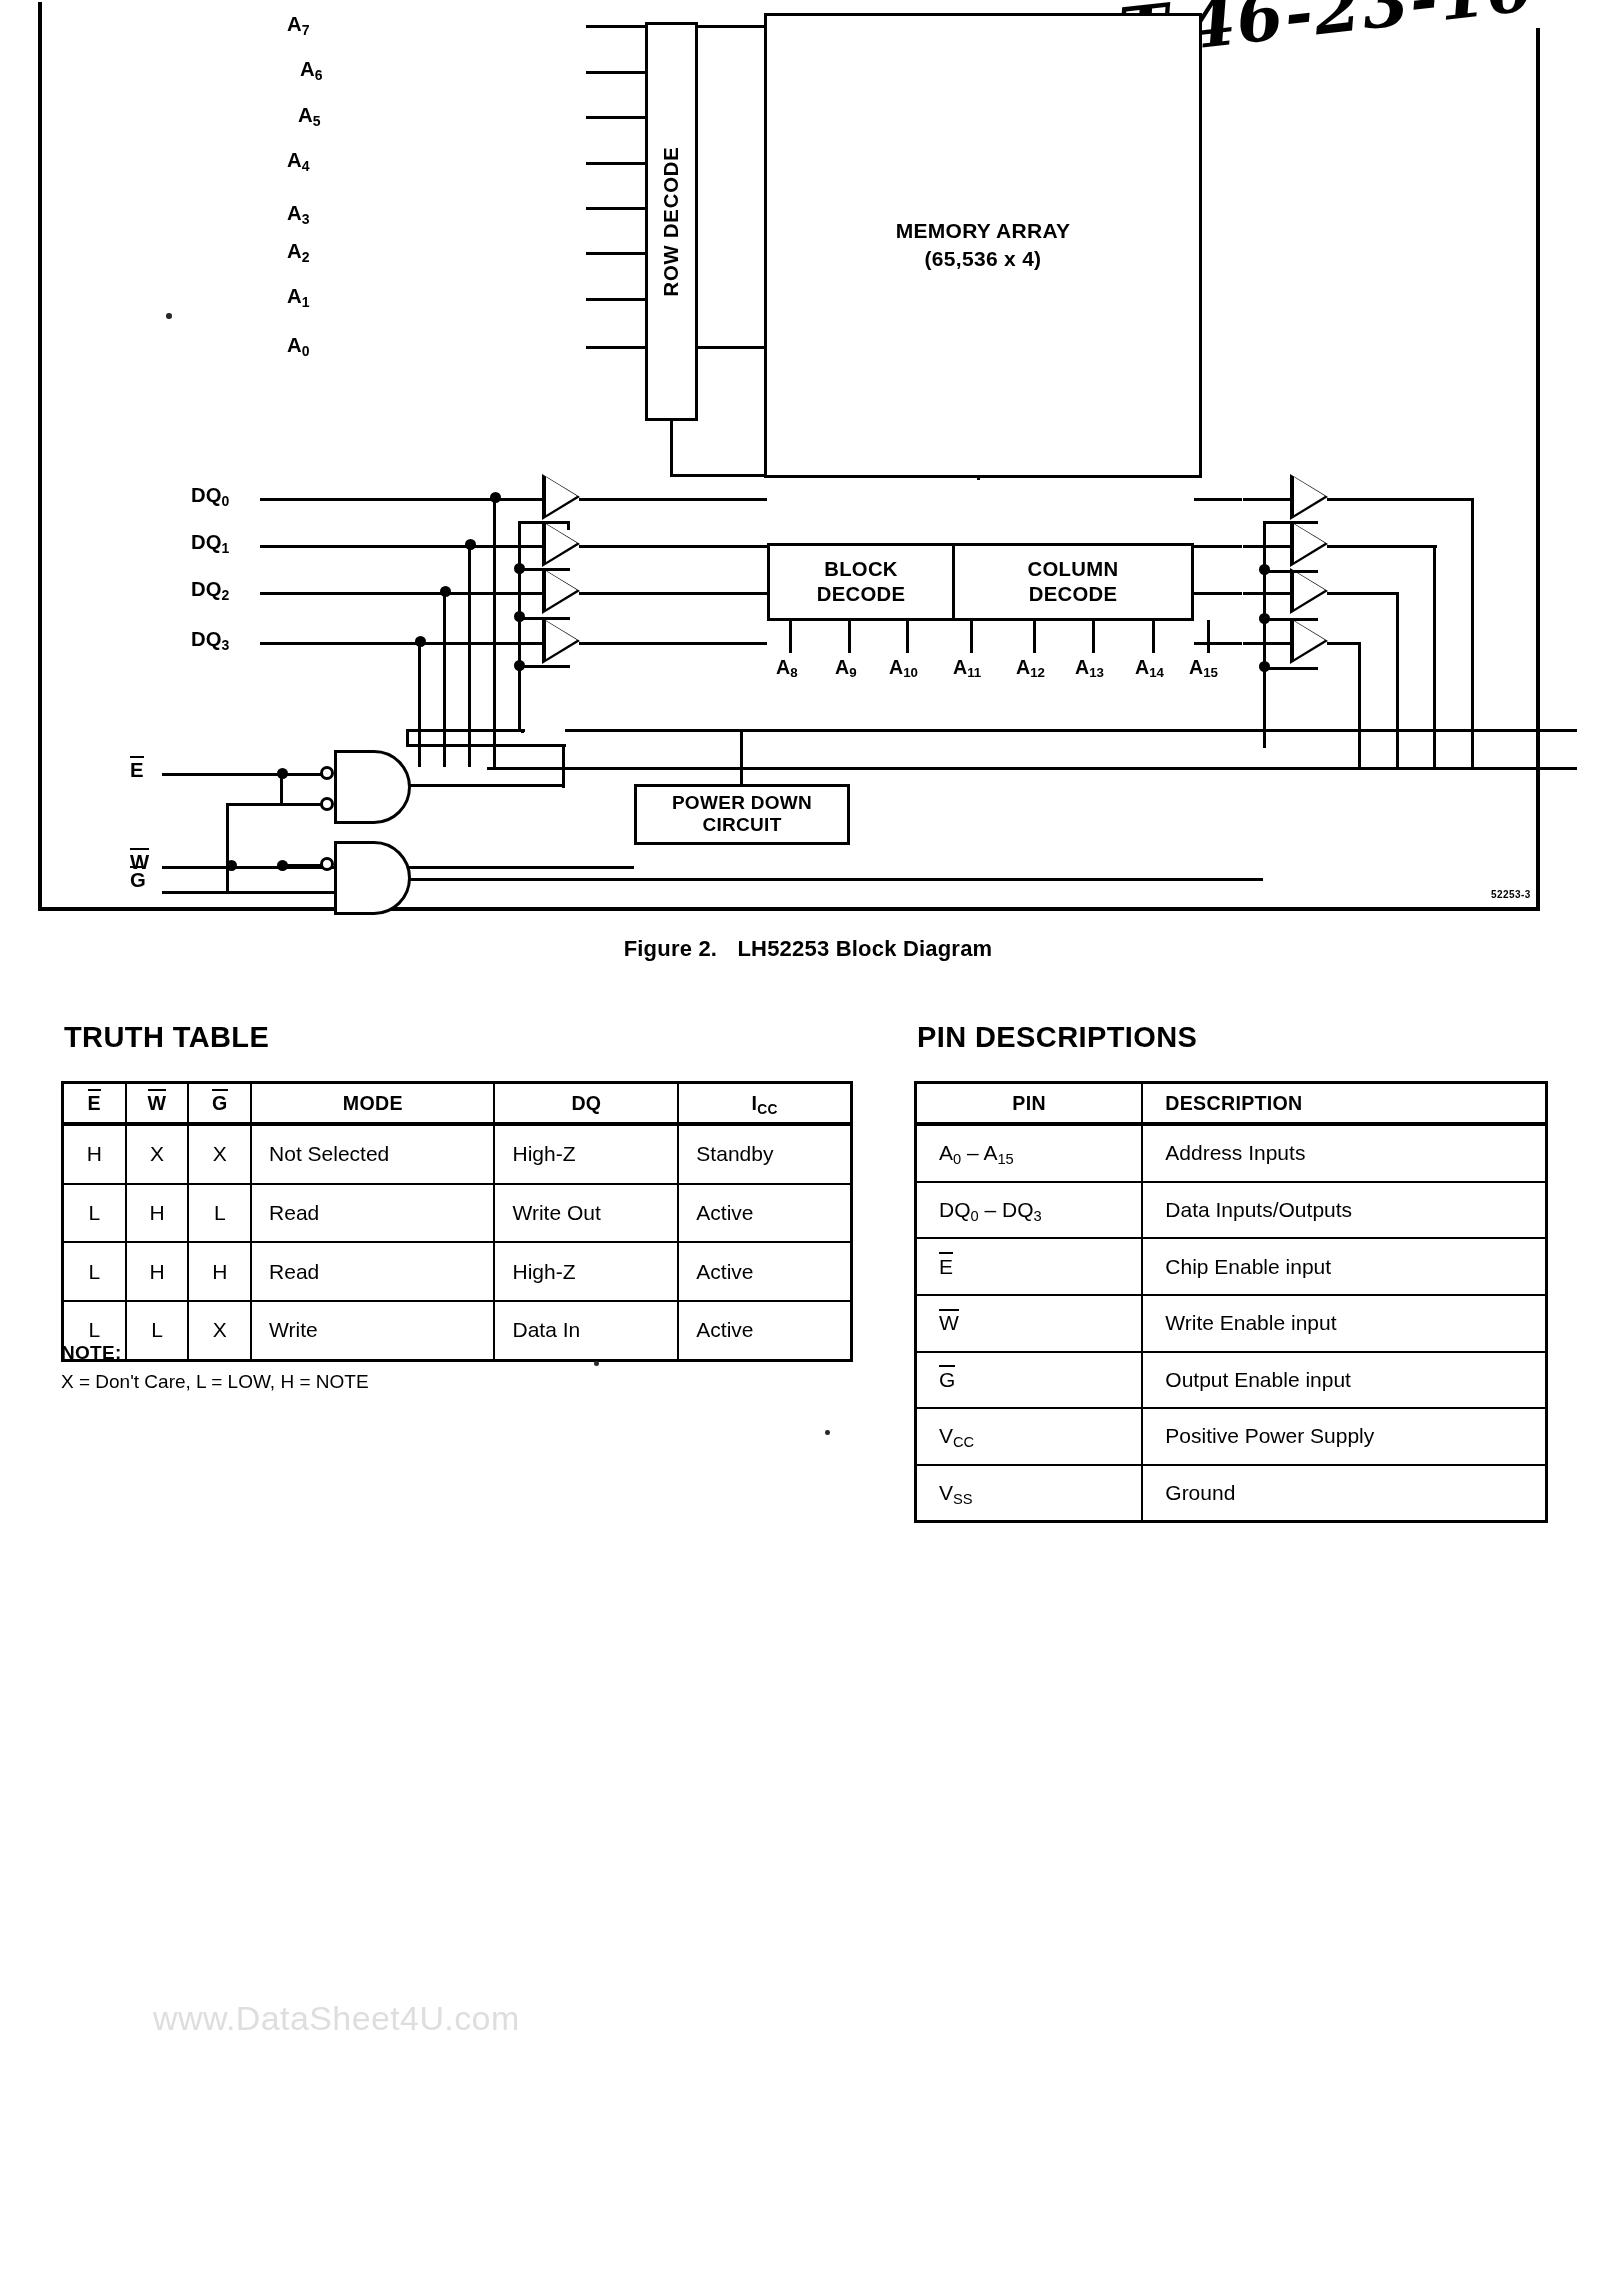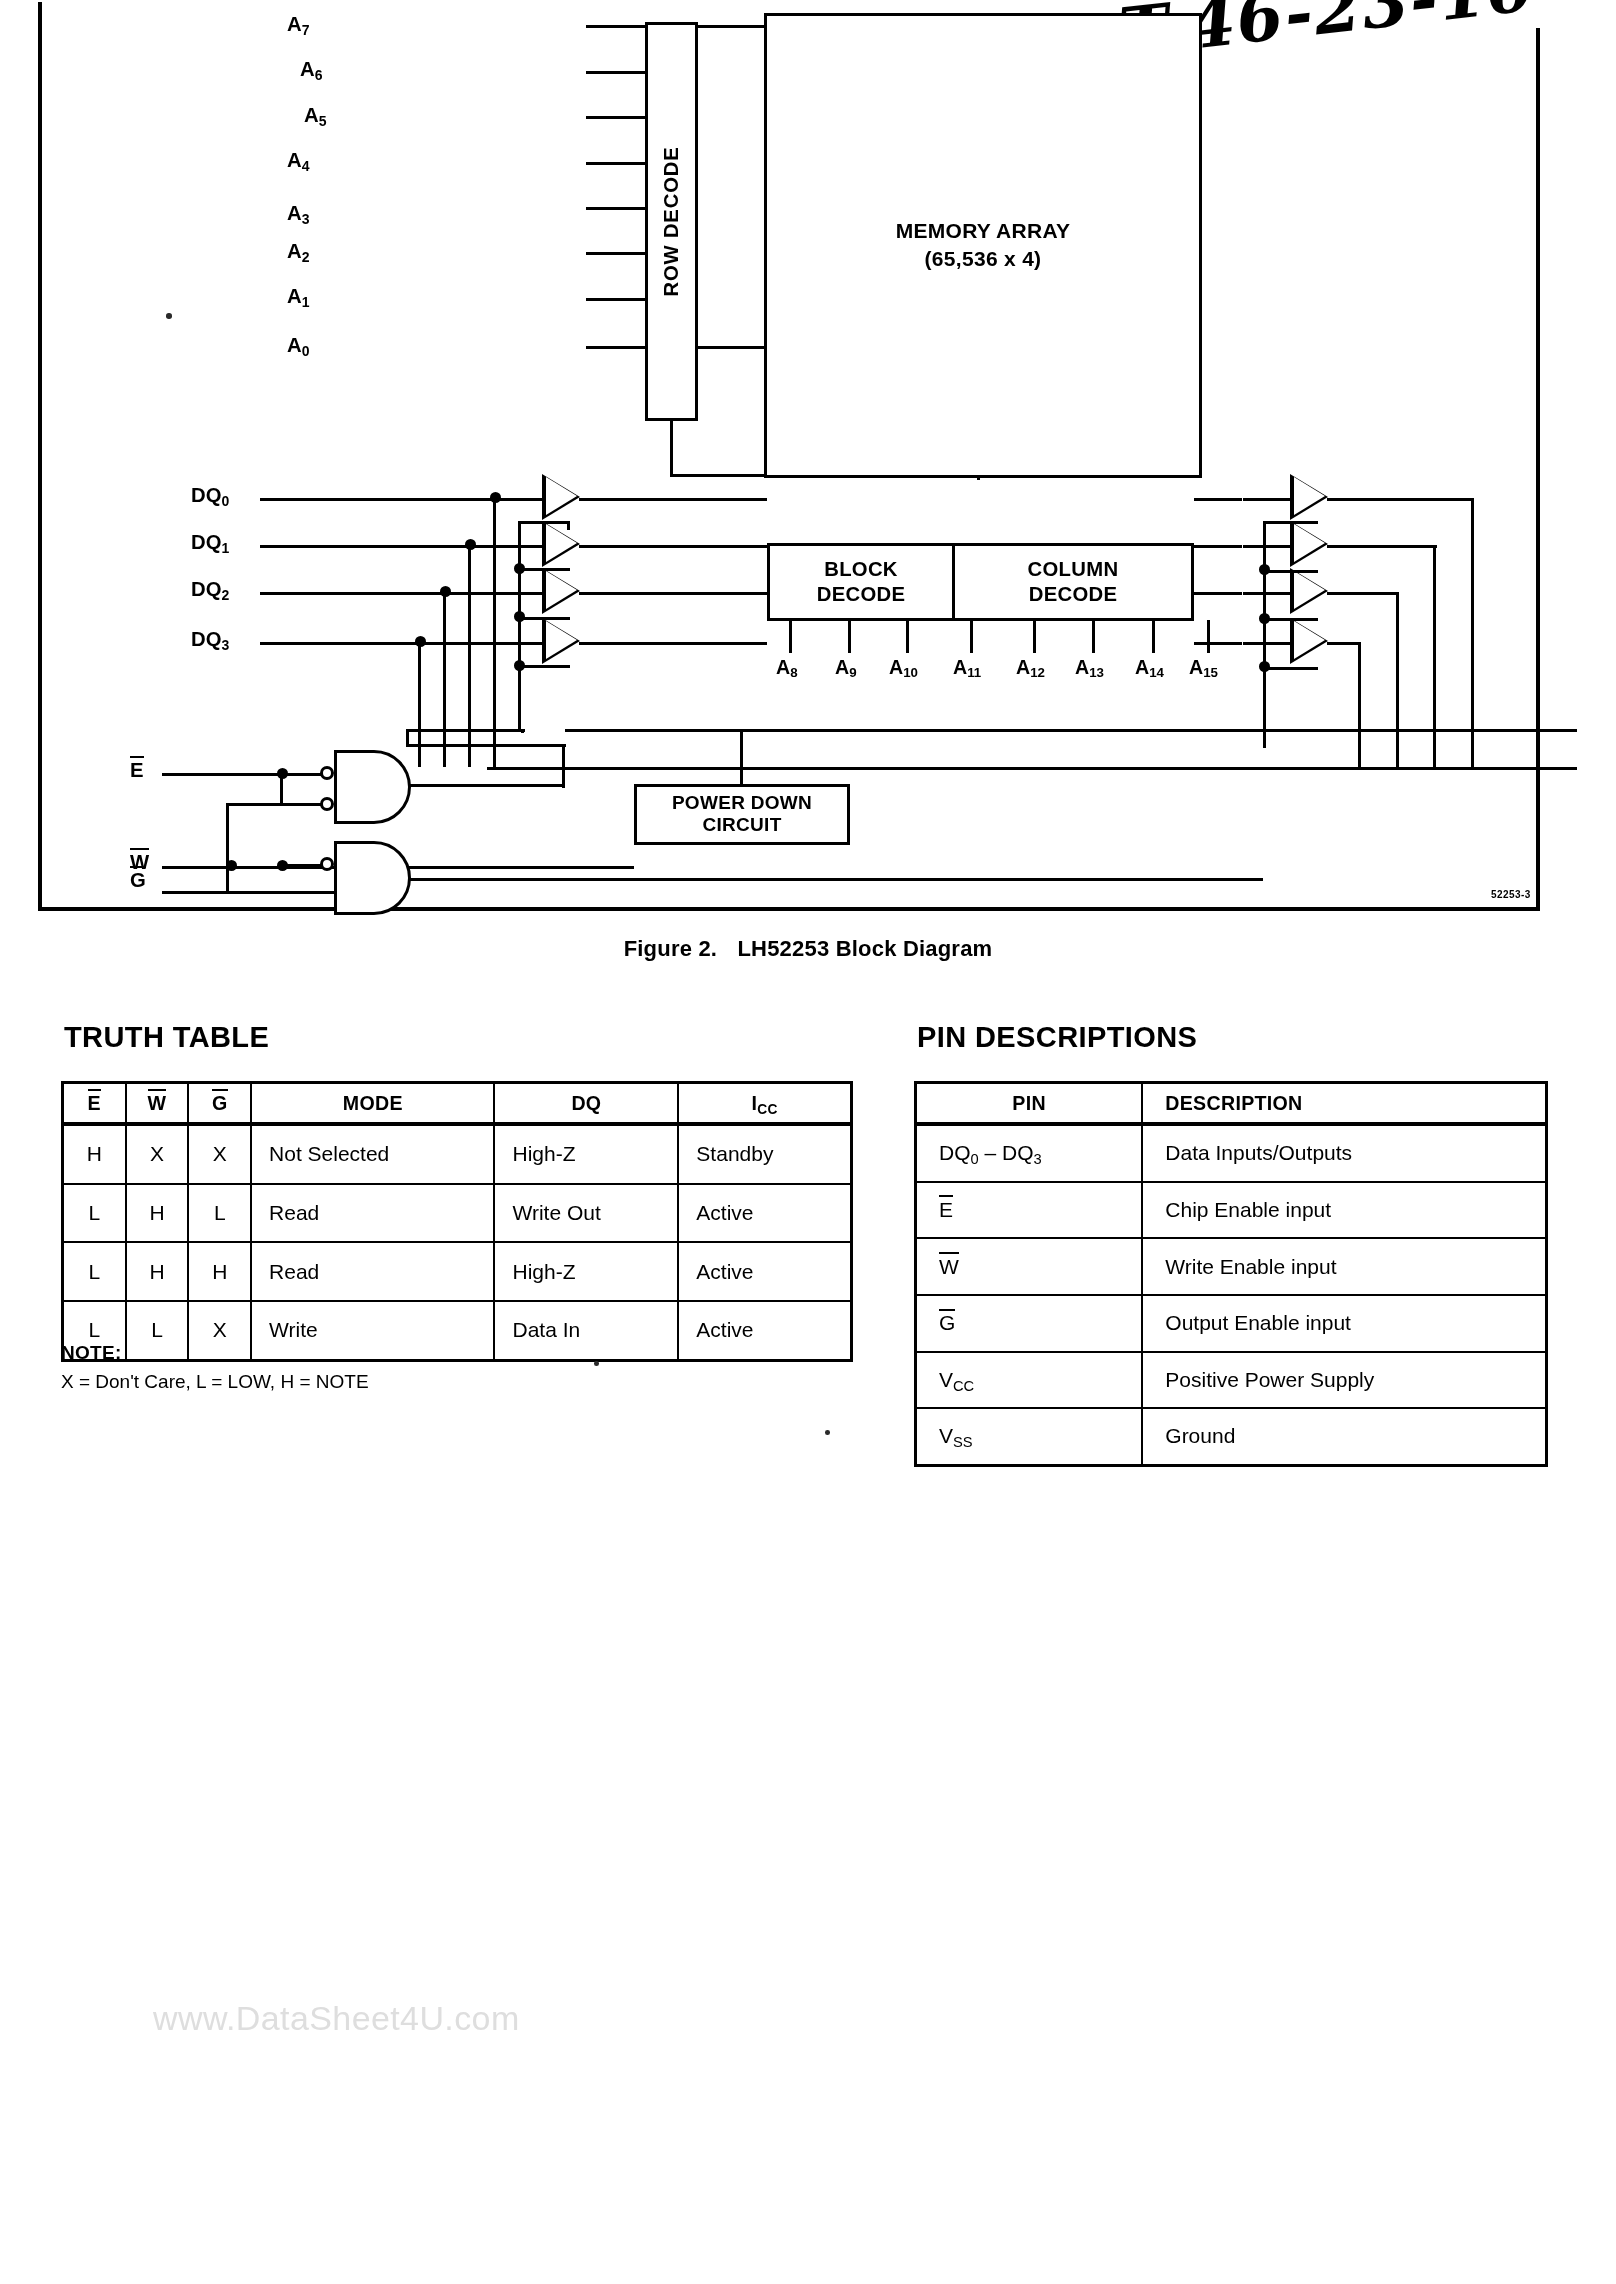--- a/index.html
+++ b/index.html
@@ -280,21 +280,21 @@
 
   <div id="diagram-frame">
     <div class="frame-left"></div>
     <div class="frame-bottom"></div>
     <div class="frame-right"></div>
 
     <div class="pin-label" style="left:249px; top:11px;">A<sub>7</sub></div>
     <div class="wire-h" style="left:548px; top:23.5px; width:61px;"></div>
     <div class="pin-label" style="left:262px; top:56px;">A<sub>6</sub></div>
     <div class="wire-h" style="left:548px; top:69px; width:61px;"></div>
-    <div class="pin-label" style="left:266px; top:102px;">A<sub>5</sub></div>
+    <div class="pin-label" style="left:260px; top:102px;">A<sub>5</sub></div>
     <div class="wire-h" style="left:548px; top:114px; width:61px;"></div>
     <div class="pin-label" style="left:249px; top:147px;">A<sub>4</sub></div>
     <div class="wire-h" style="left:548px; top:160px; width:61px;"></div>
     <div class="pin-label" style="left:249px; top:200px;">A<sub>3</sub></div>
     <div class="wire-h" style="left:548px; top:205px; width:61px;"></div>
     <div class="pin-label" style="left:249px; top:238px;">A<sub>2</sub></div>
     <div class="wire-h" style="left:548px; top:250px; width:61px;"></div>
     <div class="pin-label" style="left:249px; top:283px;">A<sub>1</sub></div>
     <div class="wire-h" style="left:548px; top:296px; width:61px;"></div>
     <div class="pin-label" style="left:249px; top:332px;">A<sub>0</sub></div>
@@ -527,20 +527,24 @@
 
   <table class="sheet" id="pin-table">
     <thead>
       <tr>
         <th class="c-pin">PIN</th>
         <th class="c-desc">DESCRIPTION</th>
       </tr>
     </thead>
     <tbody>
       <tr>
+        <td class="c-pin">A<sub>0</sub> – A<sub>15</sub></td>
+        <td class="c-desc">Address Inputs</td>
+      </tr>
+      <tr>
         <td class="c-pin">DQ<sub>0</sub> – DQ<sub>3</sub></td>
         <td class="c-desc">Data Inputs/Outputs</td>
       </tr>
       <tr>
         <td class="c-pin"><span class="ovl">E</span></td>
         <td class="c-desc">Chip Enable input</td>
       </tr>
       <tr>
         <td class="c-pin"><span class="ovl">W</span></td>
         <td class="c-desc">Write Enable input</td>

